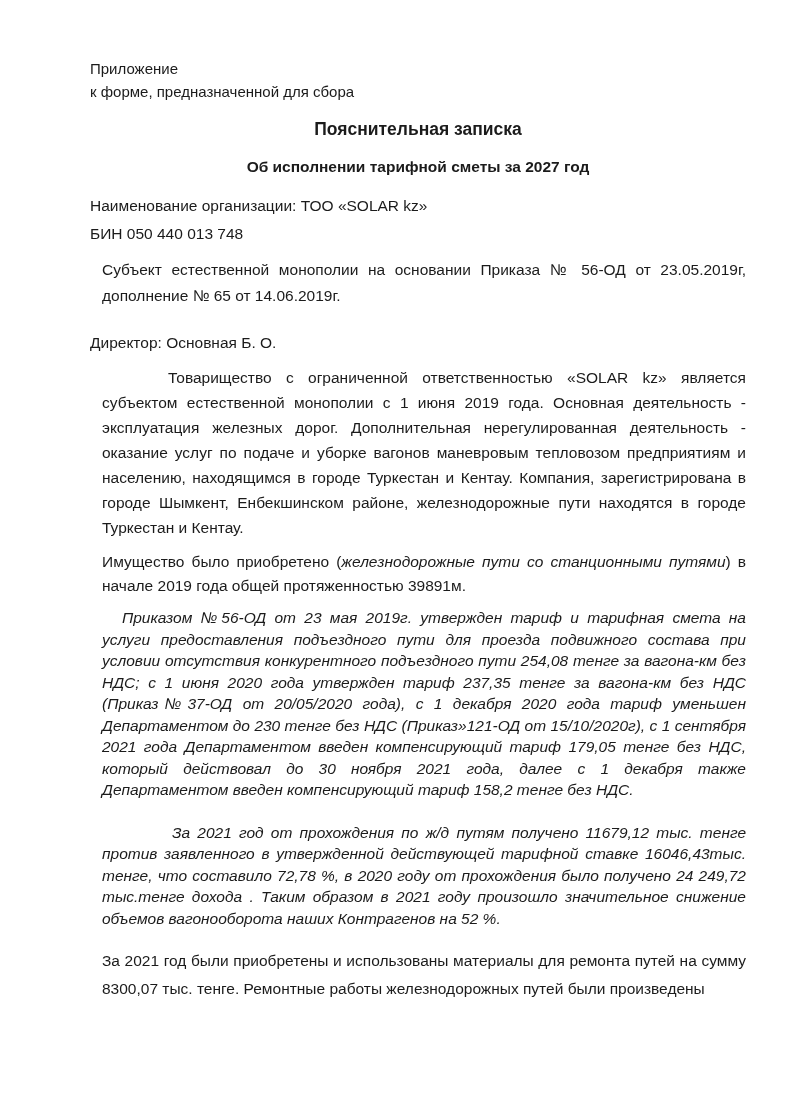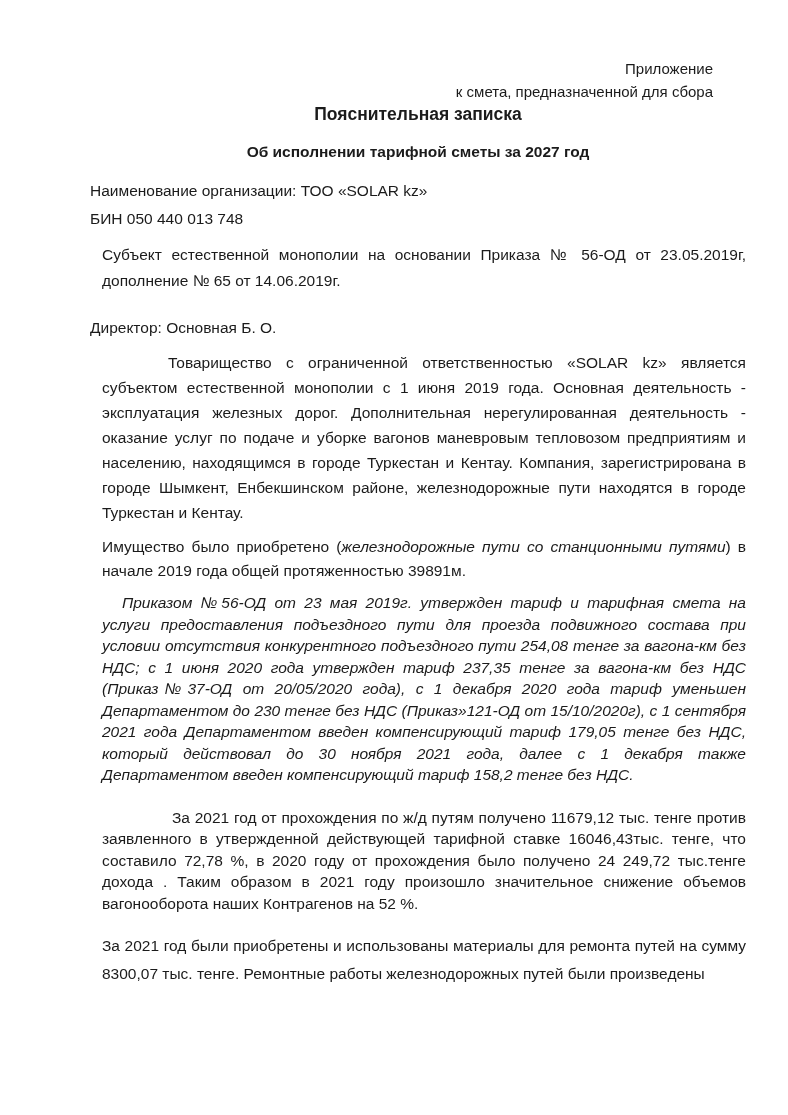--- a/index.html
+++ b/index.html
@@ -14,26 +14,26 @@
     margin: 0 auto;
     background: #ffffff;
     box-sizing: border-box;
     padding: 57px 42px 0 90px;
     font-family: "Liberation Sans", "DejaVu Sans", sans-serif;
     color: #1b1b1b;
     font-size: 15.5px;
     overflow: hidden;
   }
   .header-note {
-    text-align: right;
     padding-right: 33px;
     line-height: 23px;
     font-size: 15px;
   }
   .doc-title {
+    margin-top: 15px;
     text-align: center;
     font-weight: bold;
     font-size: 17.5px;
     line-height: 22px;
   }
   .doc-subtitle {
     margin-top: 17px;
     text-align: center;
     font-weight: bold;
     font-size: 15.5px;
@@ -51,31 +51,31 @@
     line-height: 26px;
     margin-left: 12px;
   }
   .para-subject  { margin-top: 10px; }
   .para-address  { margin-top: 9px; }
   .line-director   { margin-top: 21px; line-height: 26px; }
   .line-accountant { margin-top: 8px;  line-height: 26px; }
   .para-company  { margin-top: 9px;  line-height: 25px; text-indent: 66px; }
   .para-property { margin-top: 10px; line-height: 24px; }
   .para-tariff   { margin-top: 9px;  line-height: 21.5px; text-indent: 20px; font-style: italic; }
-  .para-income   { margin-top: 21px; line-height: 21.5px; text-indent: 70px; }
+  .para-income   { margin-top: 21px; line-height: 21.5px; text-indent: 70px; font-style: italic; }
   .para-materials{ margin-top: 18px; line-height: 28px; }
 </style>
 </head>
 <body>
 
 <div class="doc-page">
 
   <div class="header-note">
     <div>Приложение</div>
-    <div>к смета, предназначенной для сбора</div>
+    <div>к форме, предназначенной для сбора</div>
   </div>
 
   <div class="doc-title">Пояснительная записка</div>
 
   <div class="doc-subtitle">Об исполнении тарифной сметы  за 2027 год</div>
 
   <div class="field-line">
     <span>Наименование организации: </span><span class="bold">ТОО  «SOLAR kz»</span>
   </div>
 

